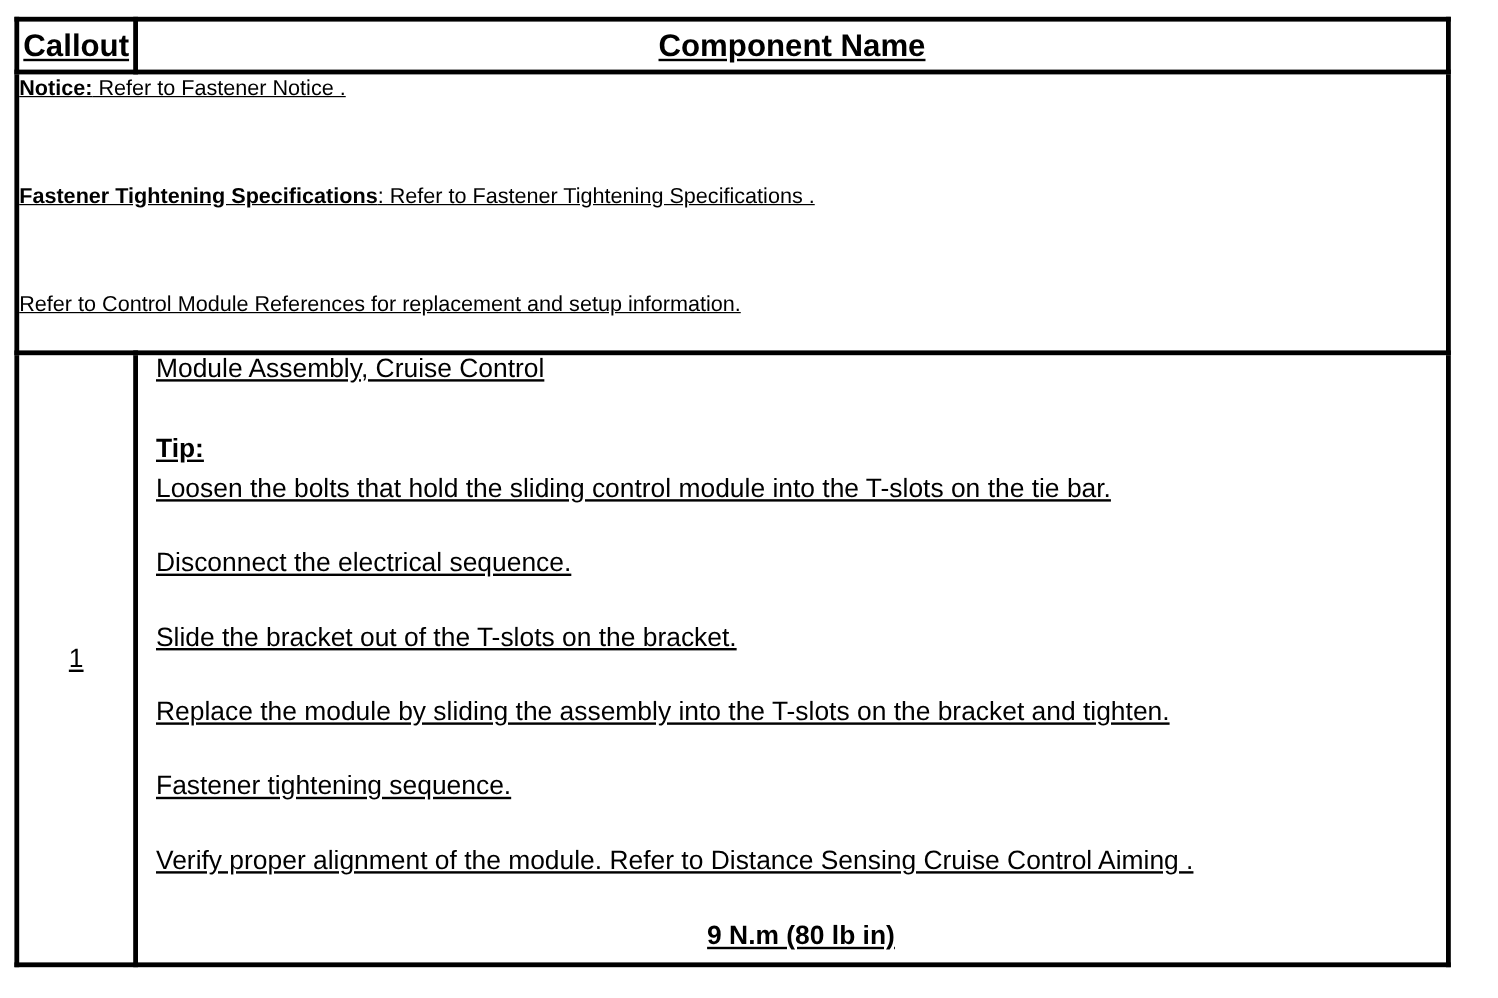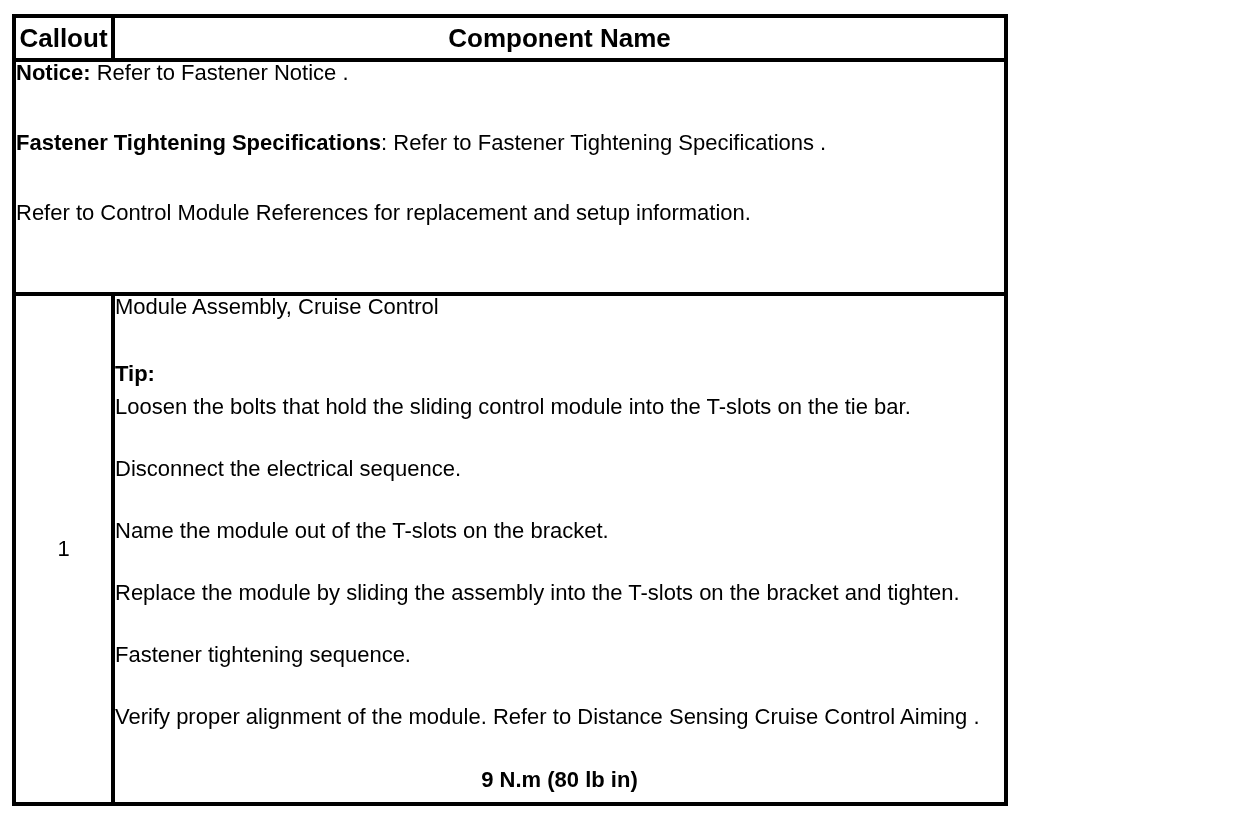--- a/index.html
+++ b/index.html
@@ -12,23 +12,24 @@
     width: 1248px;
     height: 832px;
     background: #ffffff;
     font-family: "Liberation Sans", sans-serif;
     color: #000000;
   }
   table.component-table {
     position: absolute;
     left: 12px;
     top: 14px;
-    width: 996px;
+    width: 1197px;
     border-collapse: collapse;
     table-layout: fixed;
+    text-decoration: underline;
   }
   table.component-table th,
   table.component-table td {
     border: 4px solid #000000;
     padding: 0;
     background: #ffffff;
   }
   col.callout-col { width: 99px; }
 
   
@@ -40,48 +41,49 @@
     height: 40px;
     line-height: 40px;
     white-space: nowrap;
   }
 
   
   td.notice-cell {
     height: 230px;
     vertical-align: top;
     padding: 62px 8px 0 5px;
-    font-size: 22px;
+    font-size: 18px;
     line-height: 22px;
   }
   td.notice-cell p {
     margin: 0;
     white-space: nowrap;
   }
   td.notice-cell p + p {
-    margin-top: 48px;
+    margin-top: 68px;
   }
   .b { font-weight: bold; }
 
   
   td.callout-num {
     text-align: center;
     vertical-align: middle;
     font-size: 22px;
   }
   td.content-cell {
     height: 506px;
     vertical-align: top;
     padding: 3px 8px 0 5px;
     font-size: 22px;
     line-height: 22px;
   }
   td.content-cell p {
     margin: 0;
     white-space: nowrap;
+    padding-left: 15px;
   }
   p.tip-label   { margin-top: 45px !important; font-weight: bold; }
   p.tip-line    { margin-left: 100px; }
   p.tip-first   { margin-top: 11px !important; }
   p.tip-rest    { margin-top: 40px !important; }
   p.torque-line { margin-top: 41px !important; font-weight: bold; text-align: center; }
 </style>
 </head>
 <body>
 
@@ -105,21 +107,21 @@
           <p>Refer to Control Module References for replacement and setup information.</p>
         </td>
       </tr>
       <tr>
         <td class="callout-num">1</td>
         <td class="content-cell">
           <p>Module Assembly, Cruise Control</p>
           <p class="tip-label">Tip:</p>
           <p class="tip-line tip-first">Loosen the bolts that hold the sliding control module into the T-slots on the tie bar.</p>
           <p class="tip-line tip-rest">Disconnect the electrical sequence.</p>
-          <p class="tip-line tip-rest">Name the module out of the T-slots on the bracket.</p>
+          <p class="tip-line tip-rest">Slide the bracket out of the T-slots on the bracket.</p>
           <p class="tip-line tip-rest">Replace the module by sliding the assembly into the T-slots on the bracket and tighten.</p>
           <p class="tip-line tip-rest">Fastener tightening sequence.</p>
           <p class="tip-line tip-rest">Verify proper alignment of the module. Refer to Distance Sensing Cruise Control Aiming .</p>
           <p class="torque-line">9 N.m (80 lb in)</p>
         </td>
       </tr>
     </tbody>
   </table>
 </div>
 

